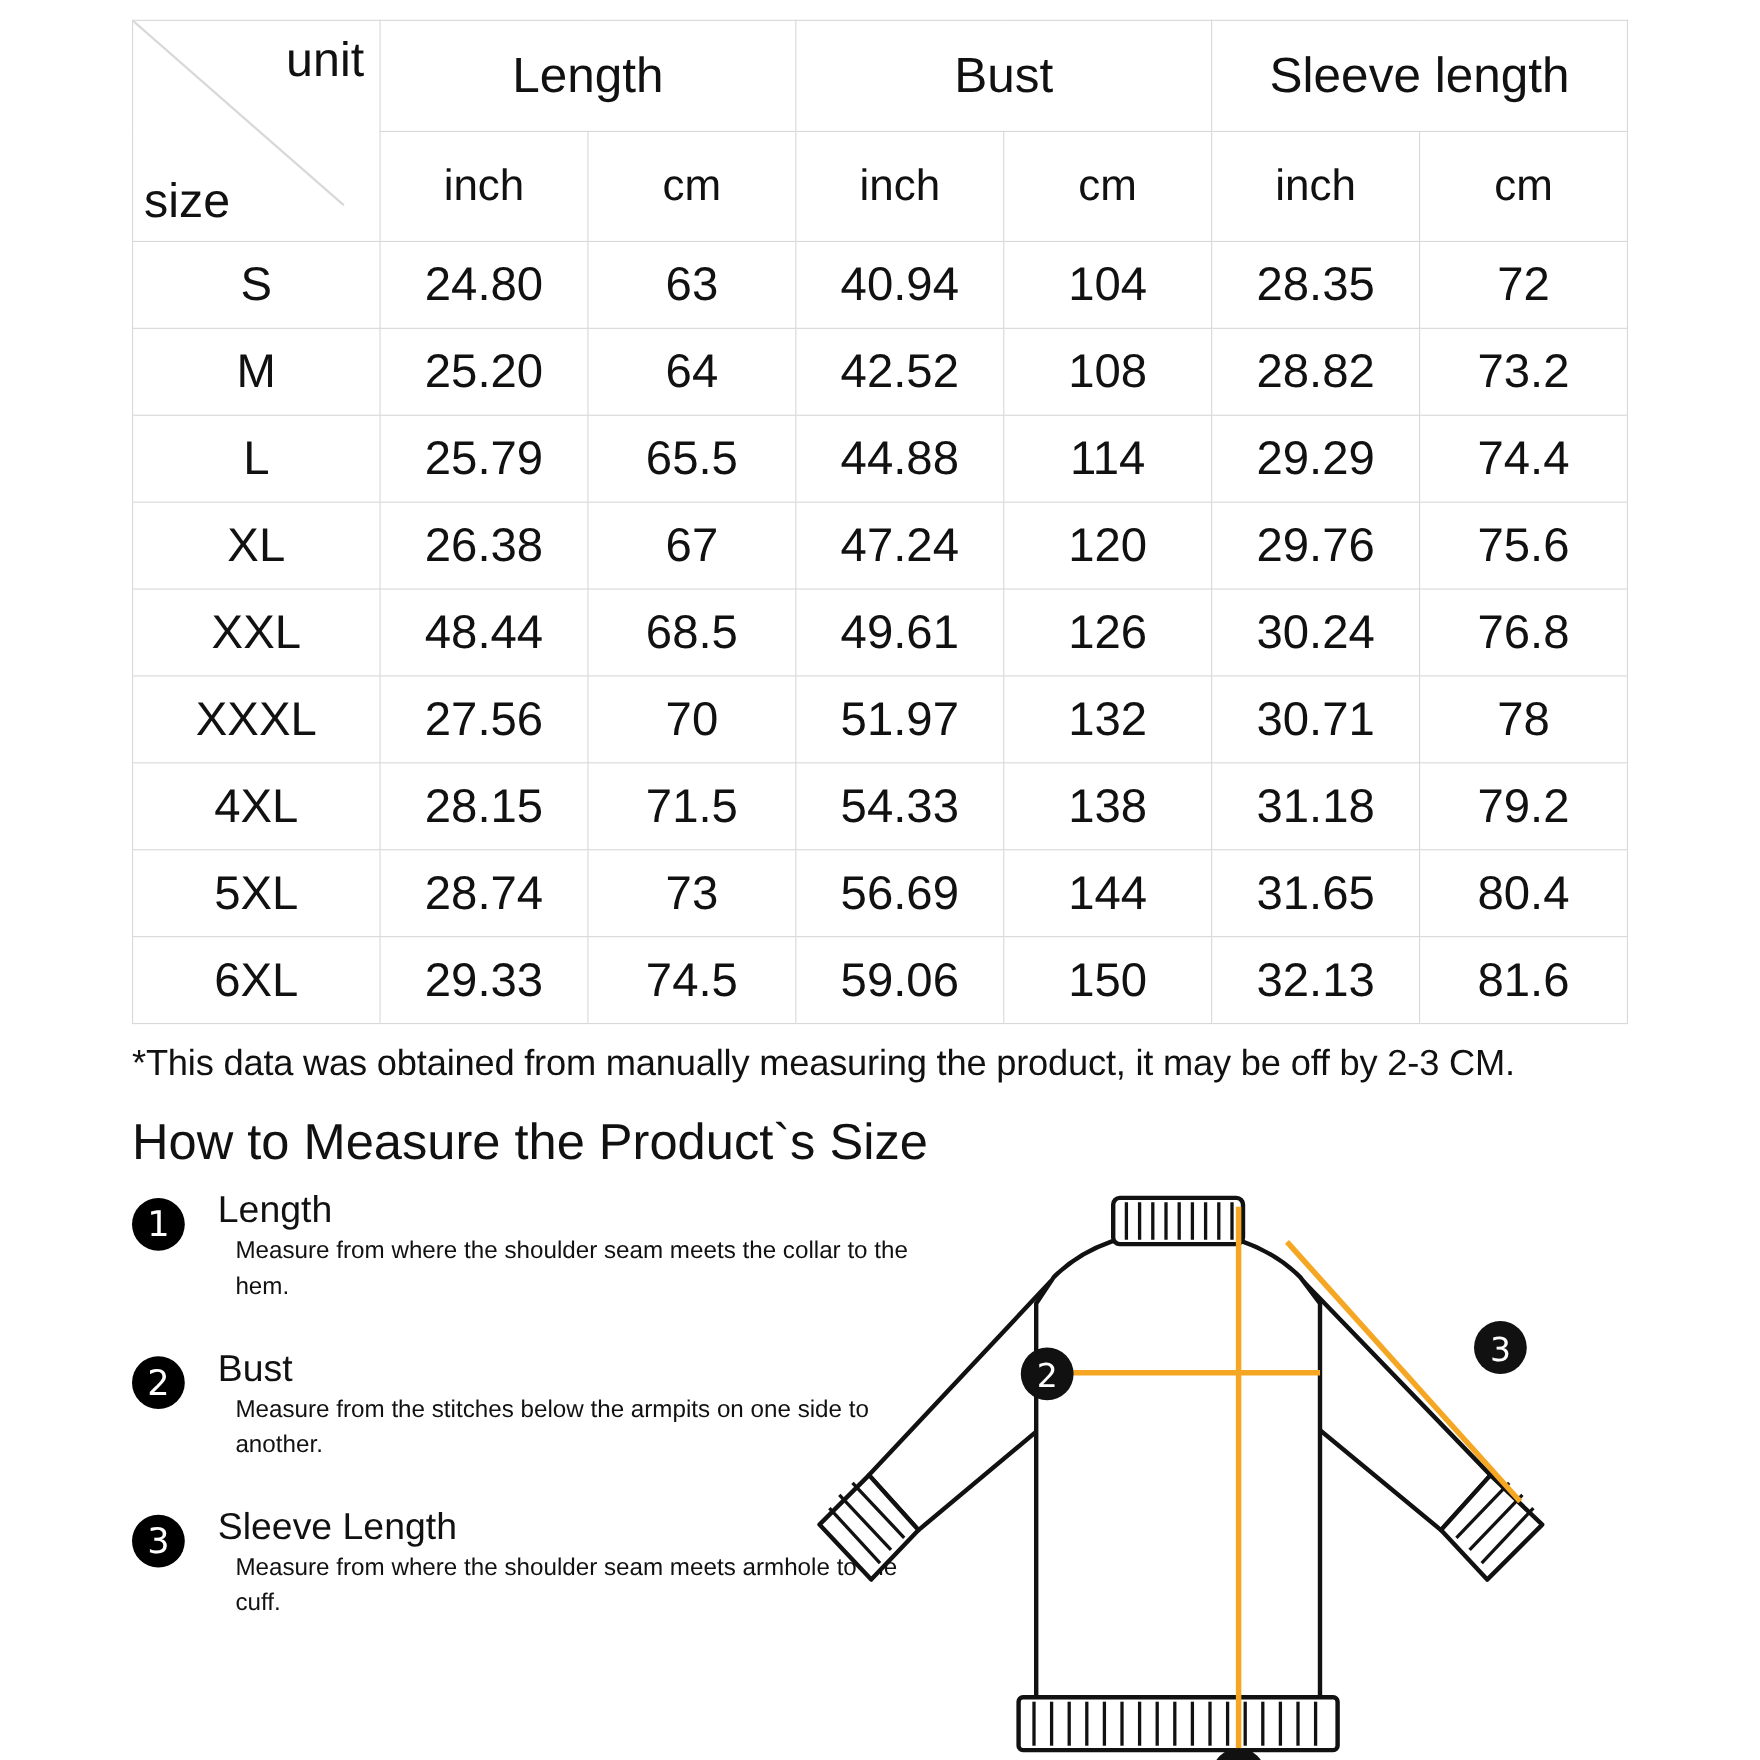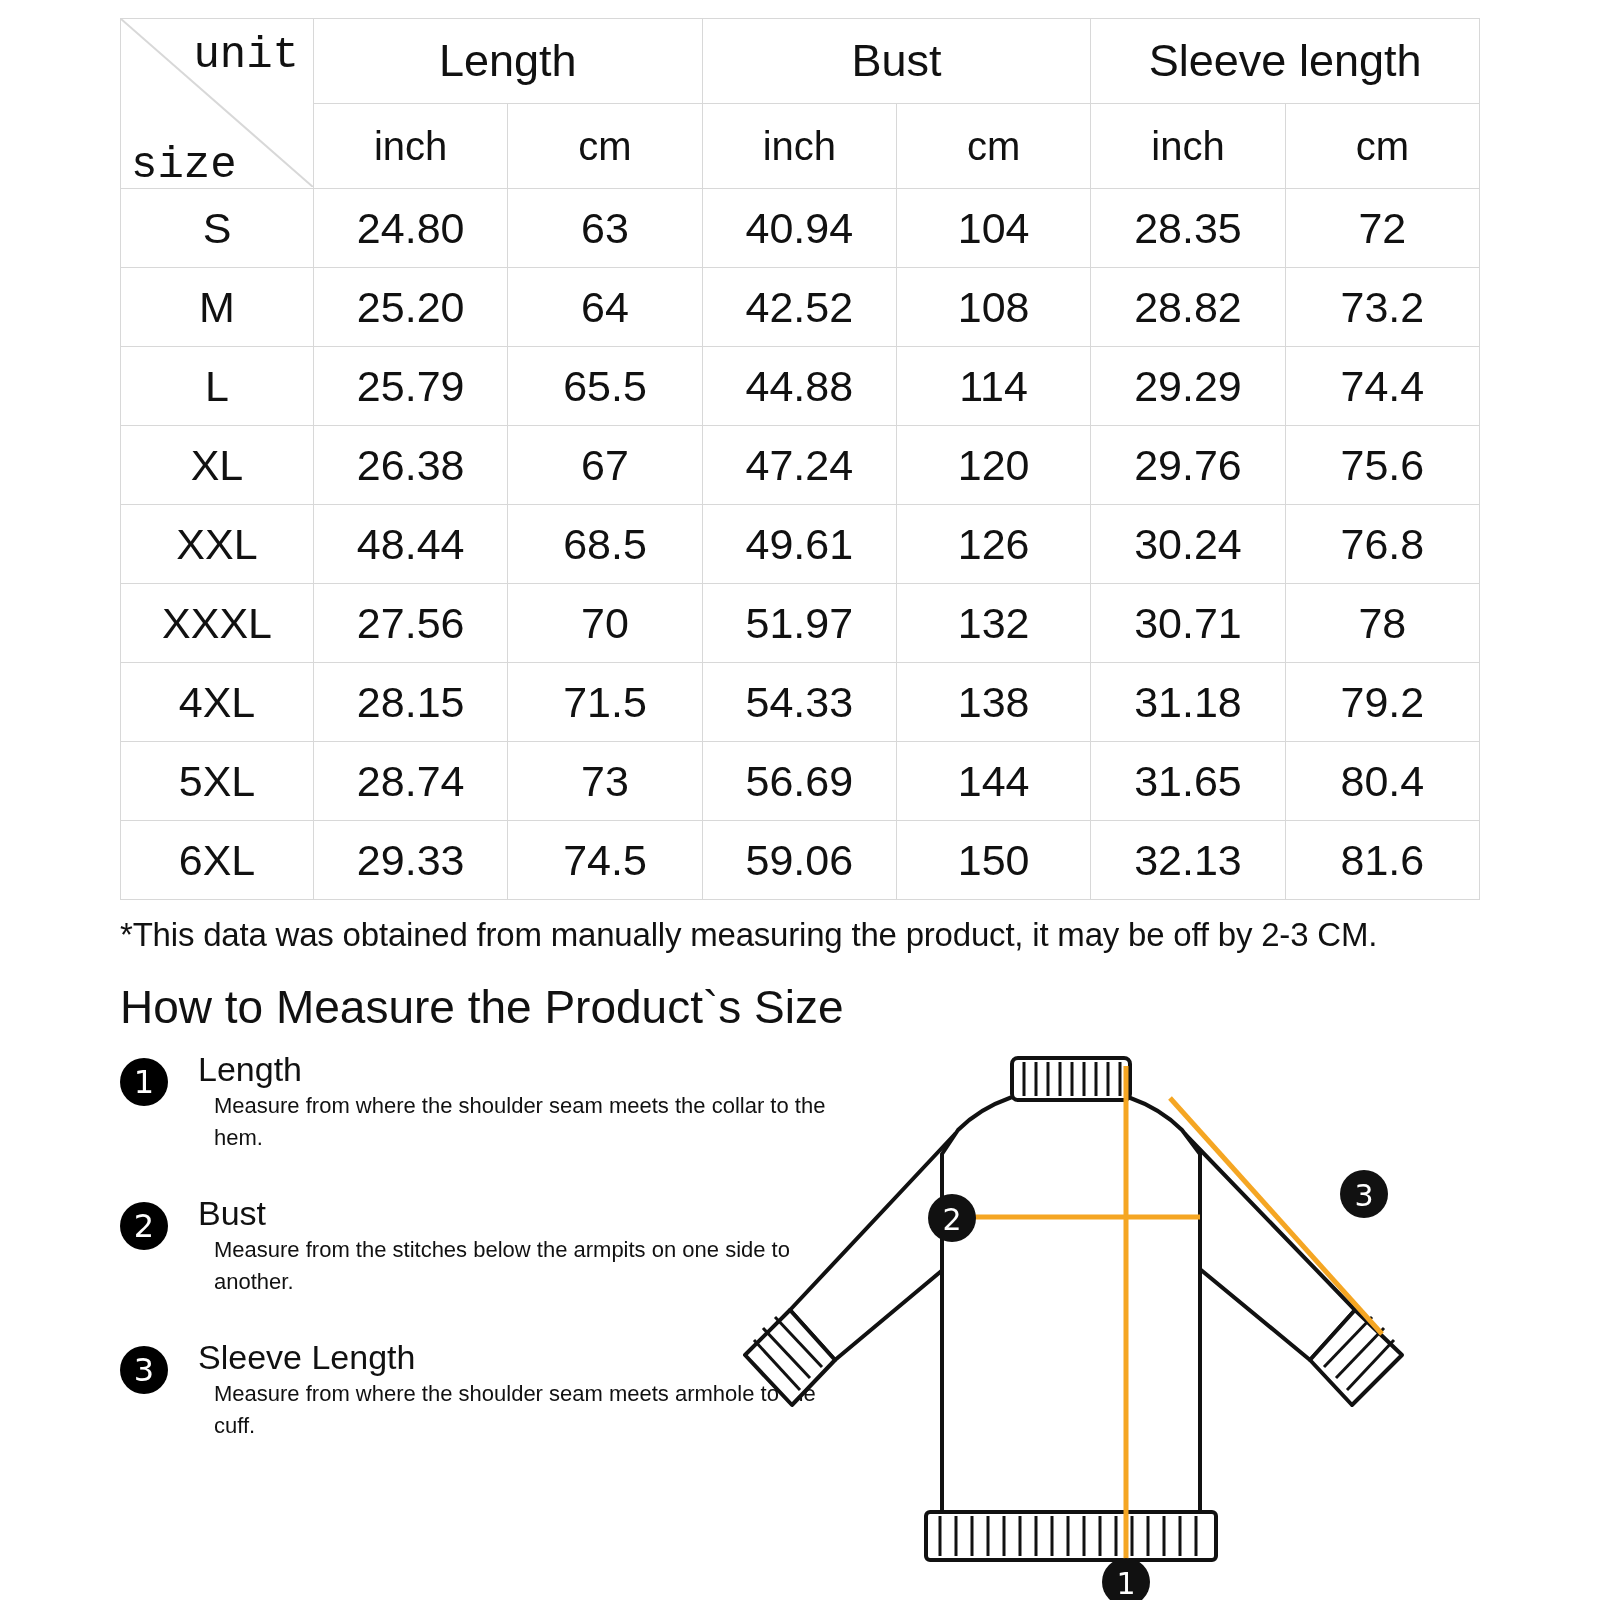--- a/index.html
+++ b/index.html
@@ -32,40 +32,39 @@
     border: 1px solid #d8d8d8;
     text-align: center;
     vertical-align: middle;
     font-weight: normal;
     color: #111;
   }
   .corner-cell {
     position: relative;
     width: 192px;
     height: 168px;
-    padding: 0;
-    font-family: Liberation Mono, monospace;
+    padding: 16px;
   }
   .corner-cell .diag {
     position: absolute;
     top: 0; left: 0;
     width: 100%; height: 100%;
     overflow: hidden;
   }
   .corner-cell .diag svg { display: block; }
   .corner-cell .unit-lbl {
     position: absolute;
     top: 14px;
     right: 14px;
     font-size: 44px;
     line-height: 1;
   }
   .corner-cell .size-lbl {
     position: absolute;
-    bottom: 1px;
+    bottom: 14px;
     left: 10px;
     font-size: 44px;
     line-height: 1;
   }
   .grp-head {
     font-size: 45px;
     height: 84px;
     padding: 0;
   }
   .sub-head {

